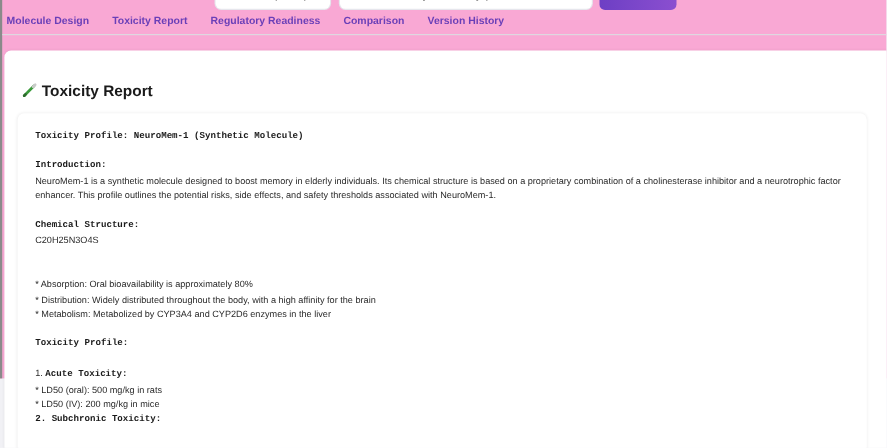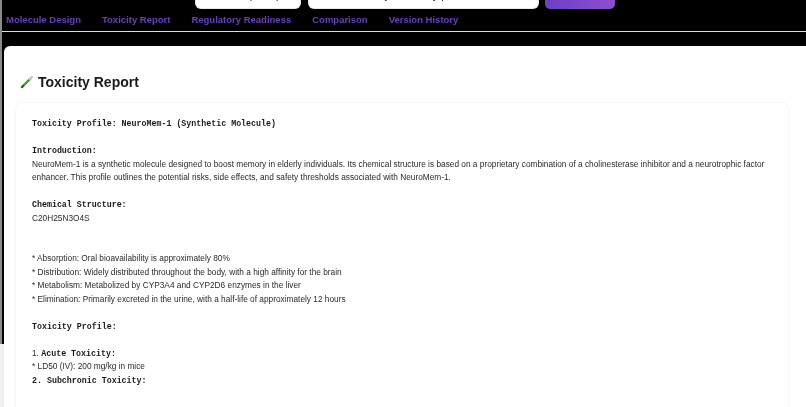--- a/index.html
+++ b/index.html
@@ -8,21 +8,21 @@
       width: 806px;
       height: 407px;
       overflow: hidden;
       background: #f1f1f5;
       font-family: "Liberation Sans", sans-serif;
     }
     .page {
       position: relative;
       width: 806px;
       height: 344px;
-      background: #000000;
+      background: #f9a8d4;
       border-left: 2px solid #8a8a8a;
       box-sizing: border-box;
     }
     
     .top-controls {
       position: absolute;
       top: -18px;
       left: 0;
       width: 100%;
       height: 28px;
@@ -192,23 +192,23 @@
       <div class="r-line r-bold">Introduction:</div>
       <div class="para">NeuroMem-1 is a synthetic molecule designed to boost memory in elderly individuals. Its chemical structure is based on a proprietary combination of a cholinesterase inhibitor and a neurotrophic factor enhancer. This profile outlines the potential risks, side effects, and safety thresholds associated with NeuroMem-1.</div>
       <div class="gap"></div>
       <div class="r-line r-bold">Chemical Structure:</div>
       <div class="r-line">C20H25N3O4S</div>
       <div class="gap"></div>
       <div class="gap"></div>
       <div class="r-line">* Absorption: Oral bioavailability is approximately 80%</div>
       <div class="r-line">* Distribution: Widely distributed throughout the body, with a high affinity for the brain</div>
       <div class="r-line">* Metabolism: Metabolized by CYP3A4 and CYP2D6 enzymes in the liver</div>
-      <div class="r-line">* Elimination: Primarily excreted in the urine, with a half-life of approximately 12 hours</div>
       <div class="gap"></div>
       <div class="r-line r-bold">Toxicity Profile:</div>
       <div class="gap"></div>
       <div class="r-line"><span>1. </span><span class="r-bold">Acute Toxicity:</span></div>
+      <div class="r-line">* LD50 (oral): 500 mg/kg in rats</div>
       <div class="r-line">* LD50 (IV): 200 mg/kg in mice</div>
       <div class="r-line r-bold">2. Subchronic Toxicity:</div>
     </div>
 
   </div>
 </div>
 
 </body></html>

